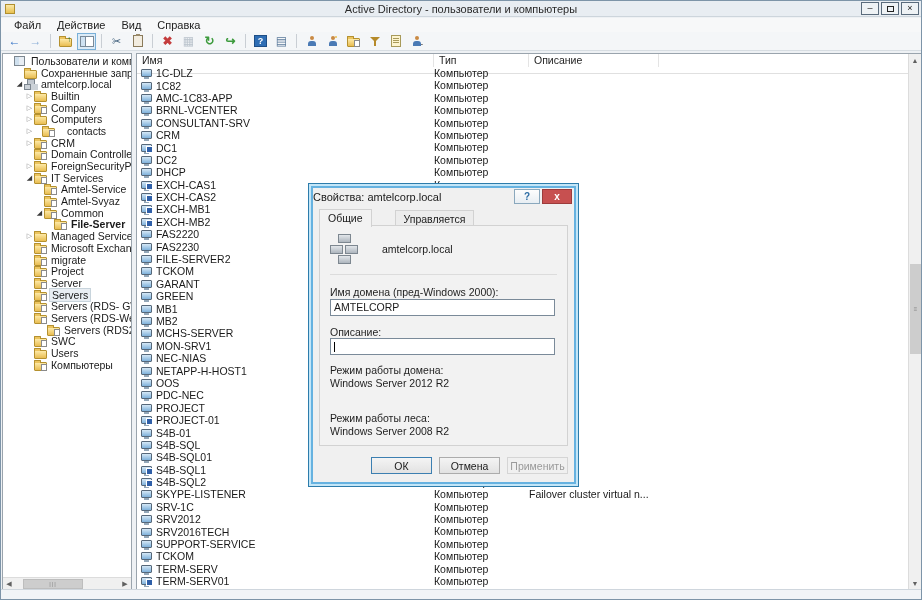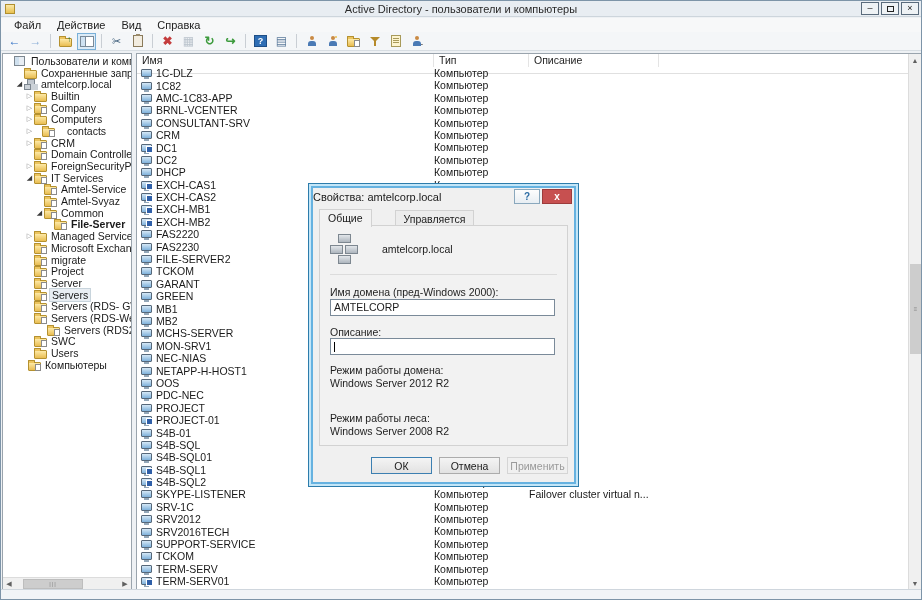--- a/index.html
+++ b/index.html
@@ -433,21 +433,21 @@
         </span>
         <span class="tree-label">SWC</span>
       </div>
       <div class="tree-row" style="padding-left: 22px;">
         <span class="tree-exp"></span>
         <span class="tree-icon">
           <span class="mini-folder"></span>
         </span>
         <span class="tree-label">Users</span>
       </div>
-      <div class="tree-row" style="padding-left: 16px; text-align: right;">
+      <div class="tree-row" style="padding-left: 22px; text-align: right;">
         <span class="tree-exp"></span>
         <span class="tree-icon">
           <span class="mini-folder ou"></span>
         </span>
         <span class="tree-label">Компьютеры</span>
       </div>
     </div>
   <div class="hscroll">
     <div class="hs-arrow">◀</div>
     <div class="hs-thumb">|||</div>

